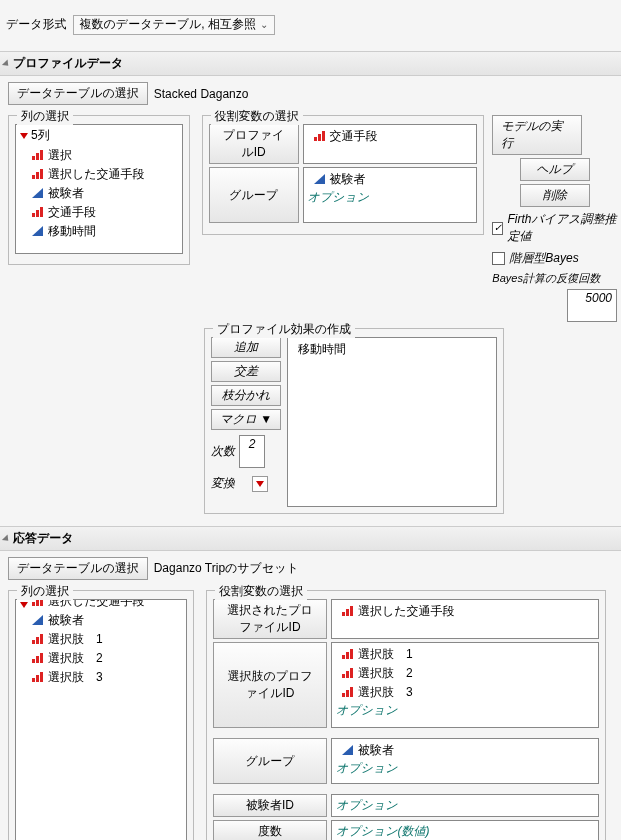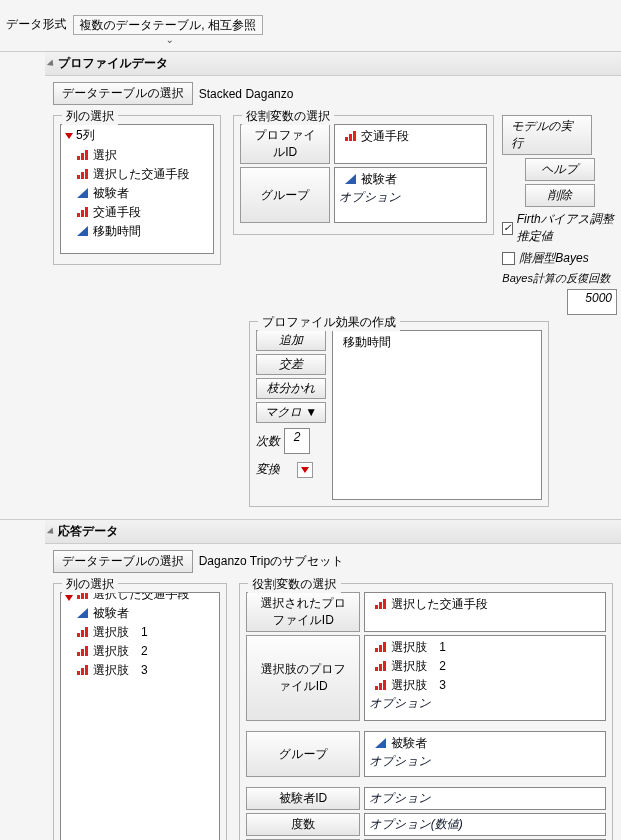--- a/index.html
+++ b/index.html
@@ -13,27 +13,25 @@
   }
   .row { display: flex; align-items: center; }
   .label-dataformat { margin: 4px 2px; }
   .dropdown {
     display: inline-flex;
     align-items: center;
     border: 1px solid #aaa;
     background: #f8f8f8;
     padding: 1px 6px;
     height: 20px;
-    flex-direction: column;
   }
   .dropdown .caret { margin-left: 4px; font-size: 10px; color: #555; }
   .section {
     border-top: 1px solid #ccc;
     margin-top: 2px;
-    padding-left: 45px;
   }
   .section-header {
     background: linear-gradient(#f2f2f2,#e4e4e4);
     border-bottom: 1px solid #ccc;
     padding: 3px 4px;
     display: flex;
     align-items: center;
     font-weight: bold;
   }
   .disclosure {
@@ -108,39 +106,39 @@
       linear-gradient(#d22,#d22) 8px 0px/3px 10px no-repeat;
   }
   .icon-blue-tri::before {
     content: "";
     display: block;
     width: 0; height: 0;
     border-left: 11px solid #2a5db0;
     border-top: 10px solid transparent;
     transform: scaleX(-1);
   }
-  .placeholder { color: #0f172a; font-style: italic; }
+  .placeholder { color: #0f766e; font-style: italic; }
   .drop-target {
     border: 1px solid #888;
     background: #fff;
     min-height: 22px;
     padding: 2px 4px;
   }
   .ctrl-col { display:flex; flex-direction:column; gap:3px;font-style:italic; }
   .checkbox-row { display:flex; align-items:center; gap:4px; padding:1px 0; }
   .checkbox {
     width: 13px; height: 13px;
     border: 1px solid #666; background: #fff;
     display:inline-flex; align-items:center; justify-content:center;
     font-size:10px; line-height:1;
   }
   .numinput {
     border: 1px solid #888;
     background: #fff;
-    width: 50px; height: 26px;
+    width: 50px; height: 33px;
     text-align: right;
     padding: 1px 4px;
   }
   .numinput-sm { width: 26px; text-align:center; }
   .red-tri-box {
     width: 16px; height: 16px;
     border: 1px solid #999;
     background: #fff;
     display:inline-flex; align-items:center; justify-content:center;
   }

